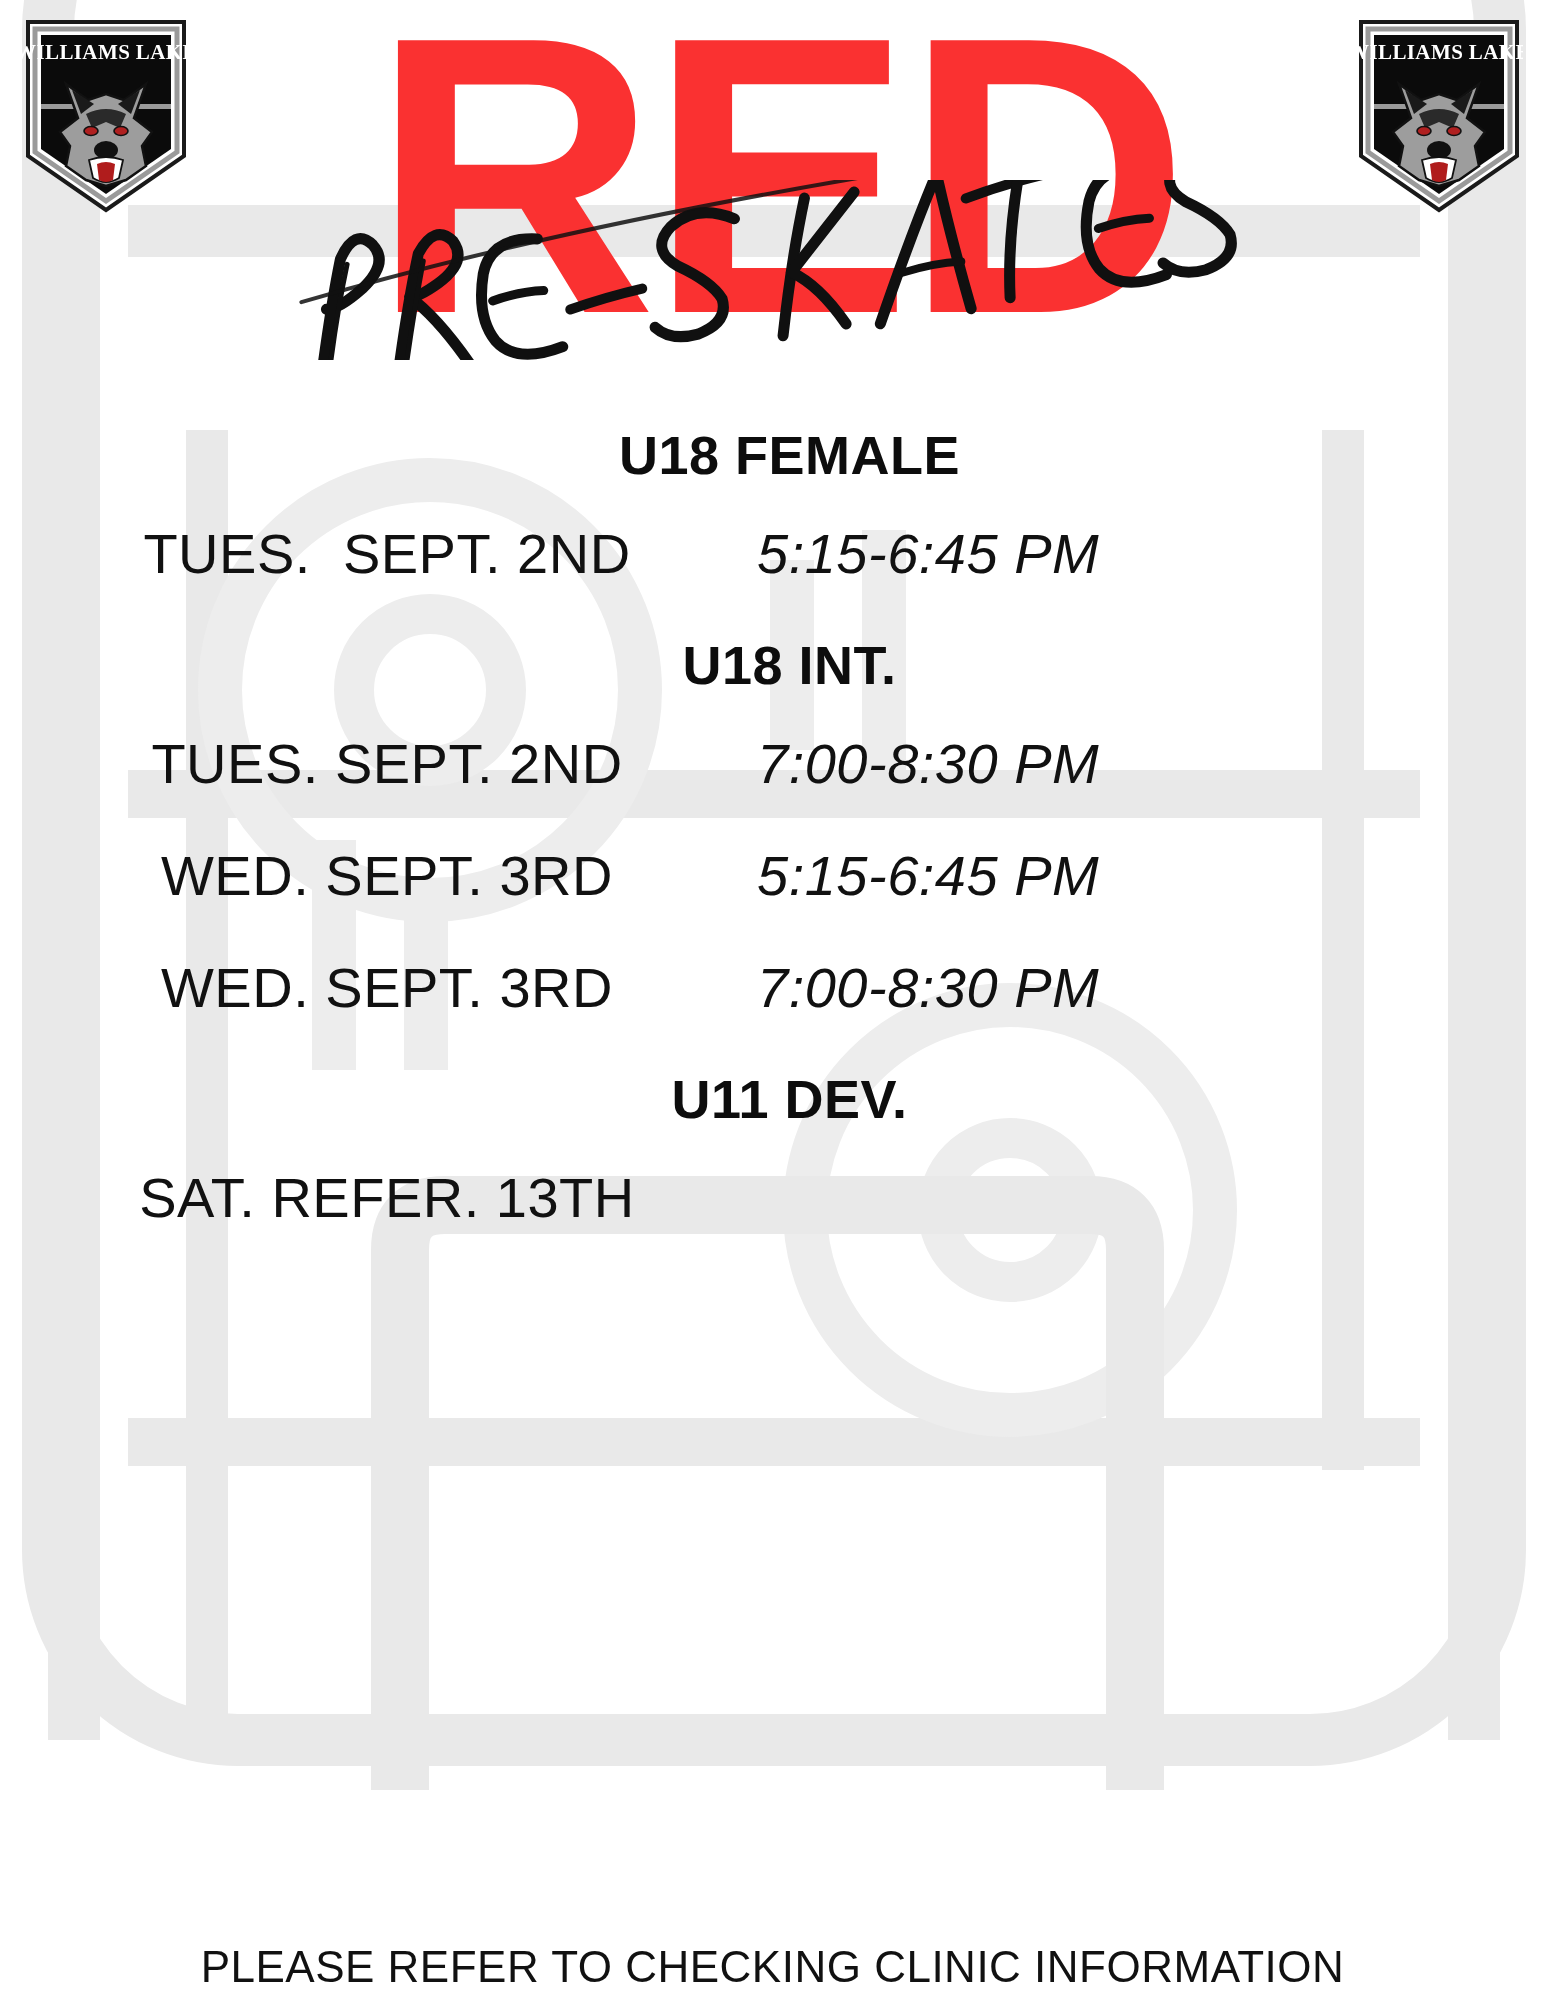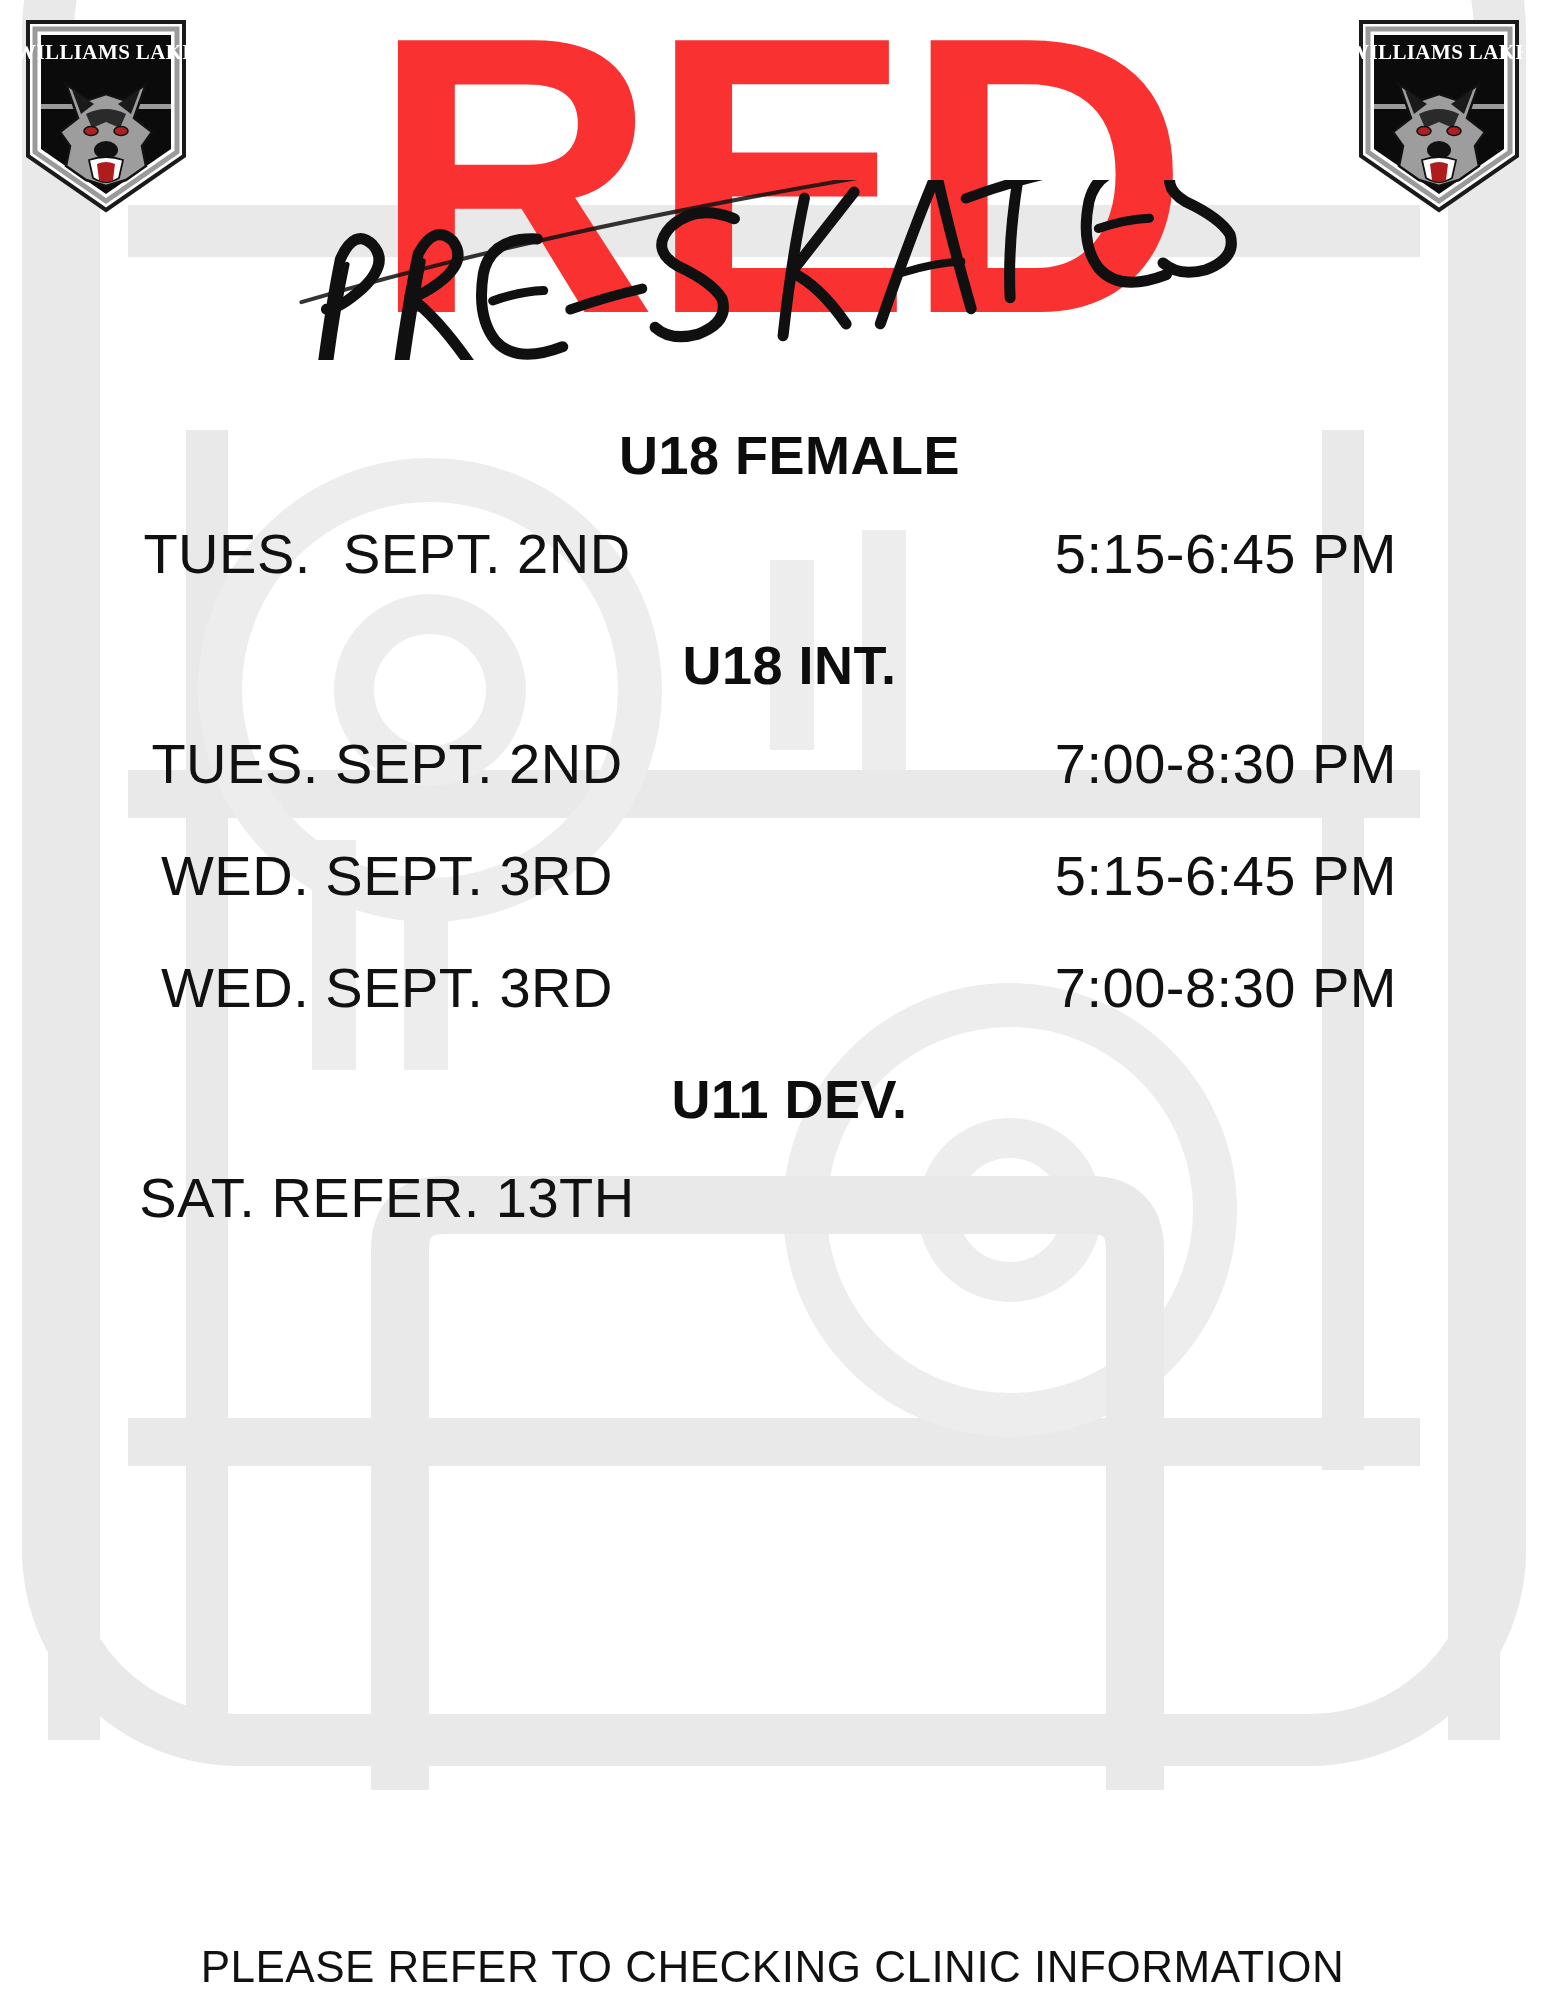--- a/index.html
+++ b/index.html
@@ -68,22 +68,23 @@
     letter-spacing:0.5px;
     line-height:1.0;
   }
   .sched-date {
     flex:0 0 740px;
     text-align:center;
     white-space:pre;
   }
   .sched-time {
     flex:0 0 640px;
-    text-align:right;
+    text-align:left;
     white-space:pre;
+    font-style:italic;
   }
 
   
   .g0 { padding-top:28px; }
   .sched-group .sched-division { margin-bottom:44px; }
   .sched-group { margin-bottom:56px; }
 
   
   #footer-note {
     position:absolute; z-index:30;

